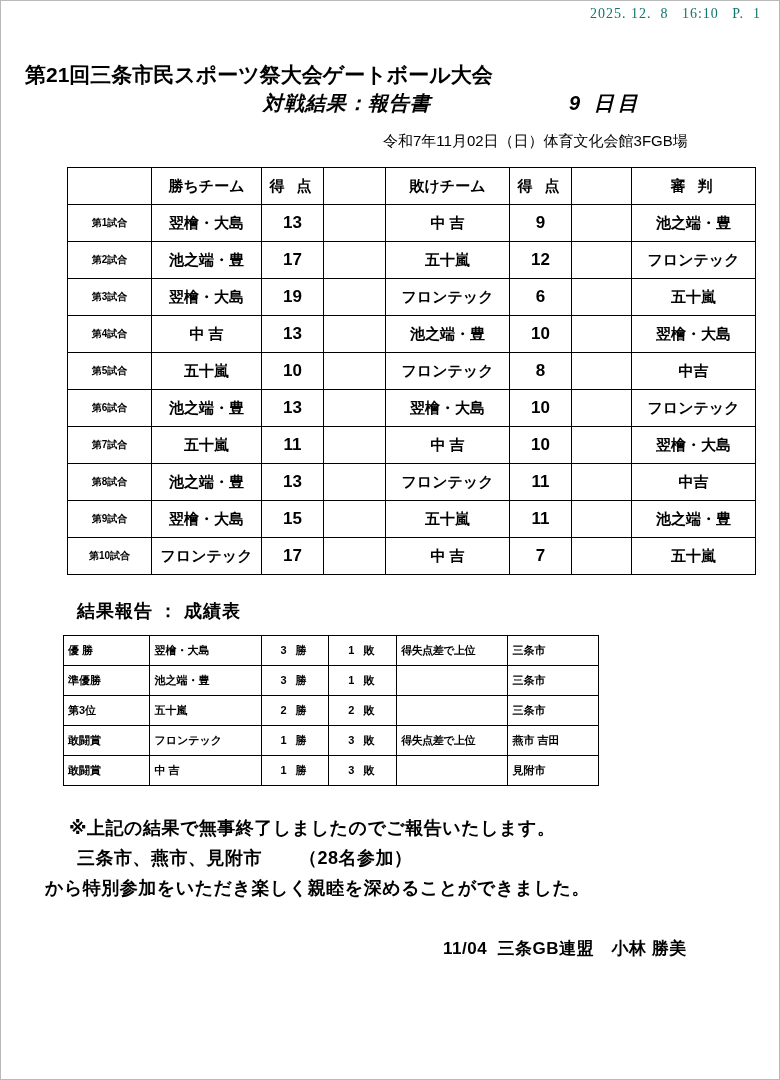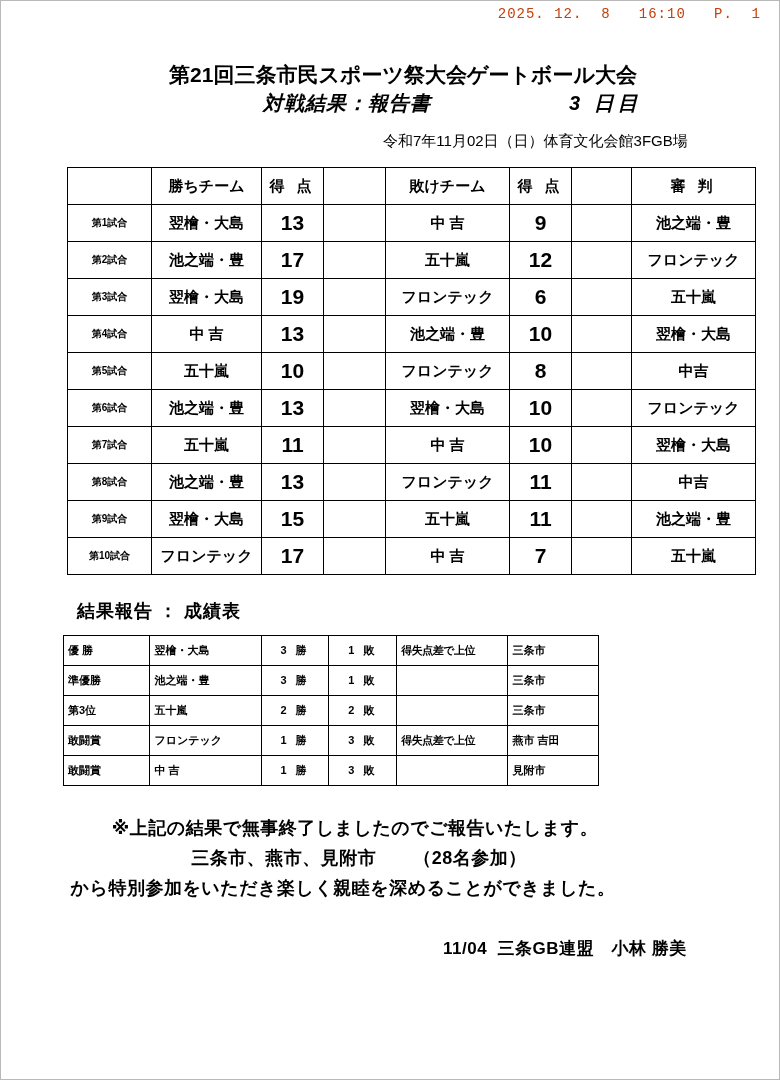--- a/index.html
+++ b/index.html
@@ -26,32 +26,31 @@
     background: #ffffff;
   }
 
   
   .fax-header {
     position: absolute;
     top: 5px;
     right: 18px;
     font-size: 14px;
     letter-spacing: 1px;
-    color: #c2410c;
+    color: #0f766e;
     white-space: pre;
-    font-family: Liberation Mono, monospace;
+    font-family: Liberation Serif, serif;
   }
 
   
   .title-main {
     position: absolute;
     top: 60px;
     left: 0;
     width: 780px;
-    text-align: center;
     font-size: 21px;
     font-weight: bold;
     letter-spacing: 0px;
     padding-left: 24px;
     box-sizing: border-box;
   }
   .title-sub-row {
     position: absolute;
     top: 89px;
     left: 0;
@@ -102,21 +101,21 @@
     font-size: 15px;
     font-weight: bold;
     padding: 0 2px;
     overflow: hidden;
     white-space: nowrap;
   }
   table.match-table td.num-cell {
     font-size: 10px;
   }
   table.match-table td.score-cell {
-    font-size: 21px;
+    font-size: 17px;
   }
   table.match-table td.blank-cell {
     background: #ffffff;
   }
   .c-no      { width: 84px; }
   .c-win     { width: 110px; }
   .c-wscore  { width: 62px; }
   .c-gap1    { width: 62px; }
   .c-lose    { width: 124px; }
   .c-lscore  { width: 62px; }
@@ -159,21 +158,20 @@
   .s-loss  { width: 66px; text-align: center; letter-spacing: 3px; }
   .s-note  { width: 108px; text-align: left; font-size: 13px; font-weight: bold; letter-spacing: -0.5px; }
   .s-city  { width: 88px; text-align: left; }
 
   
   .note-block {
     position: absolute;
     left: 0;
     top: 812px;
     width: 640px;
-    text-align: center;
   }
   .note-line {
     font-size: 18px;
     font-weight: bold;
     letter-spacing: 0.5px;
     line-height: 30px;
     white-space: pre;
   }
   .note-line-1 { margin-left: 68px; }
   .note-line-2 { margin-left: 76px; }
@@ -194,21 +192,21 @@
 <body>
 
 <div class="page">
 
   <div class="fax-header">2025. 12.  8   16:10   P.  1</div>
 
   <div class="title-main">第21回三条市民スポーツ祭大会ゲートボール大会</div>
 
   <div class="title-sub-row">
     <span class="title-sub">対戦結果：報告書</span>
-    <span class="title-day">3 日目</span>
+    <span class="title-day">9 日目</span>
   </div>
 
   <div class="title-venue">令和7年11月02日（日）体育文化会館3FGB場</div>
 
   <table class="match-table">
     <colgroup>
       <col class="c-no">
         <col class="c-win">
         <col class="c-wscore">
         <col class="c-gap1">

